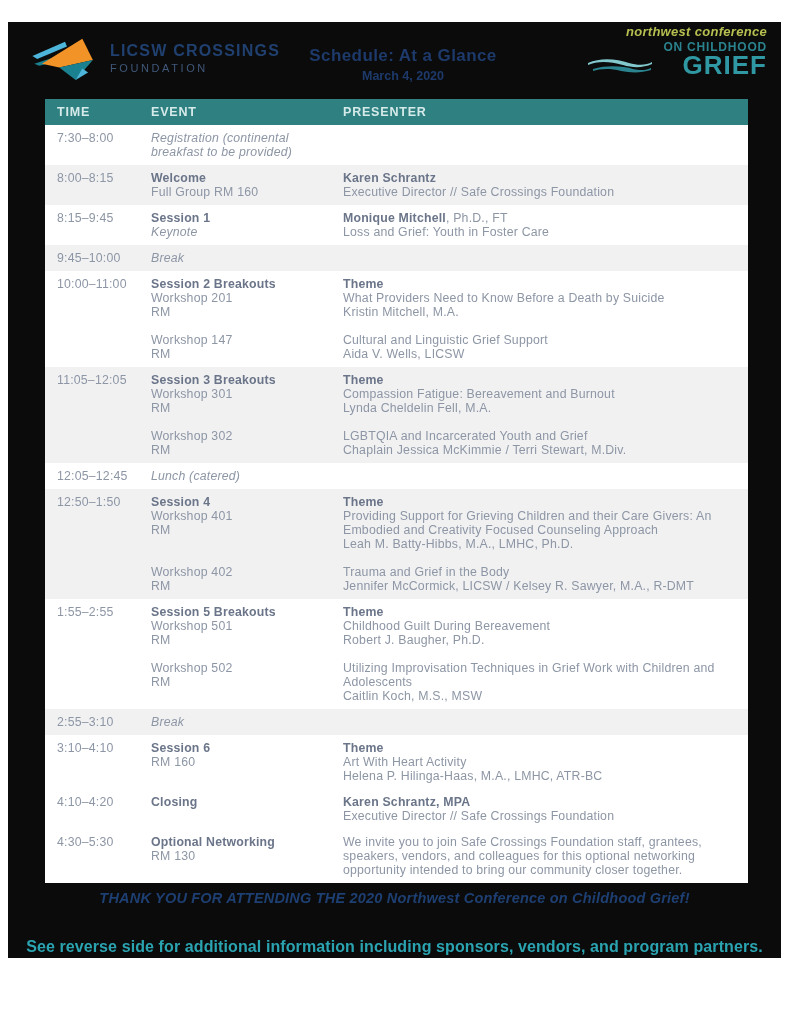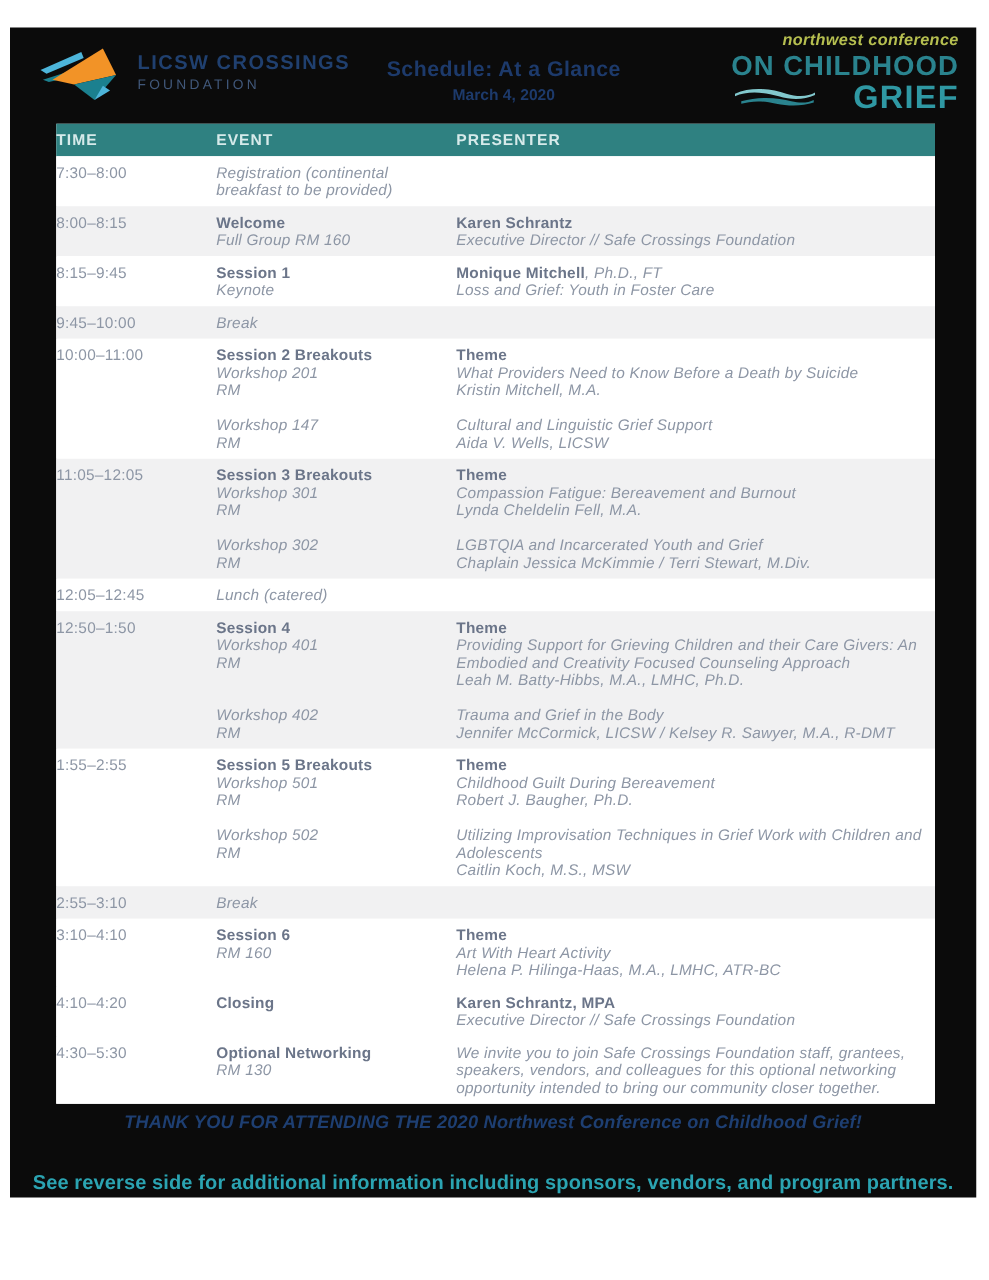--- a/index.html
+++ b/index.html
@@ -20,43 +20,43 @@
   .logo-left-text .l2 {
     color: var(--logo-sub); font-size: 11px; font-weight: 400; letter-spacing: 2.6px; margin-top: 2px;
   }
 
   .title-block { position: absolute; left: 230px; width: 330px; top: 24px; text-align: center; }
   .title-block .title { color: var(--navy); font-size: 17px; font-weight: 700; letter-spacing: 0.4px; }
   .title-block .date  { color: var(--navy); font-size: 12.5px; font-weight: 700; margin-top: 3px; }
 
   .logo-right { position: absolute; right: 14px; top: 2px; text-align: right; }
   .logo-right .nw { color: var(--nw-green); font-size: 13px; font-style: italic; font-weight: 600; letter-spacing: 0.3px; }
-  .logo-right .oc { color: var(--nw-teal); font-size: 22px; font-weight: 800; letter-spacing: 0.8px; margin-top: 1px; }
+  .logo-right .oc { color: var(--nw-teal); font-size: 12px; font-weight: 800; letter-spacing: 0.8px; margin-top: 1px; }
   .logo-right .grief-row { display: flex; align-items: center; justify-content: flex-end; margin-top: -2px; gap: 26px; }
   .logo-right .grief { color: var(--grief-teal); font-size: 26px; font-weight: 800; letter-spacing: 1px; line-height: 26px; }
   .wave { width: 66px; height: 18px; margin-right: 4px; }
 
   
   .schedule-table {
     position: absolute; left: 37px; top: 77px; width: 703px; background: #ffffff;
   }
   .thead {
     display: flex; align-items: center; height: 26px; background: var(--teal);
     color: var(--teal-head-text); font-size: 12.5px; font-weight: 700; letter-spacing: 0.8px;
   }
-  .col-time { width: 128px; flex-shrink: 0; }
+  .col-time { width: 106px; padding-left: 12px; flex-shrink: 0; }
   .col-event { width: 176px; flex-shrink: 0; }
   .col-presenter { flex: 1; padding-right: 10px; padding-left: 16px; }
 
   .row { display: flex; padding: 6px 0; background: #ffffff; }
   .row.shaded { background: var(--shade); }
   .row .cell { font-size: 12.3px; line-height: 14px; letter-spacing: 0.2px; color: var(--txt); }
   .line { min-height: 14px; }
   .seg-b { font-weight: 700; color: var(--txt-bold); }
-  .seg-r { font-weight: 400; color: var(--txt); font-style: italic; }
+  .seg-r { font-weight: 400; color: var(--txt); }
   .seg-i { font-style: italic; font-weight: 400; color: var(--txt); }
   .time-cell { color: var(--txt); }
 
   
   .thank-you {
     position: absolute; left: 0; right: 0; top: 868px; text-align: center;
     color: var(--thanks-navy); font-size: 14.5px; font-weight: 700; font-style: italic; letter-spacing: 0.2px;
   }
   .see-reverse {
     position: absolute; left: 0; right: 0; top: 916px; text-align: center;

